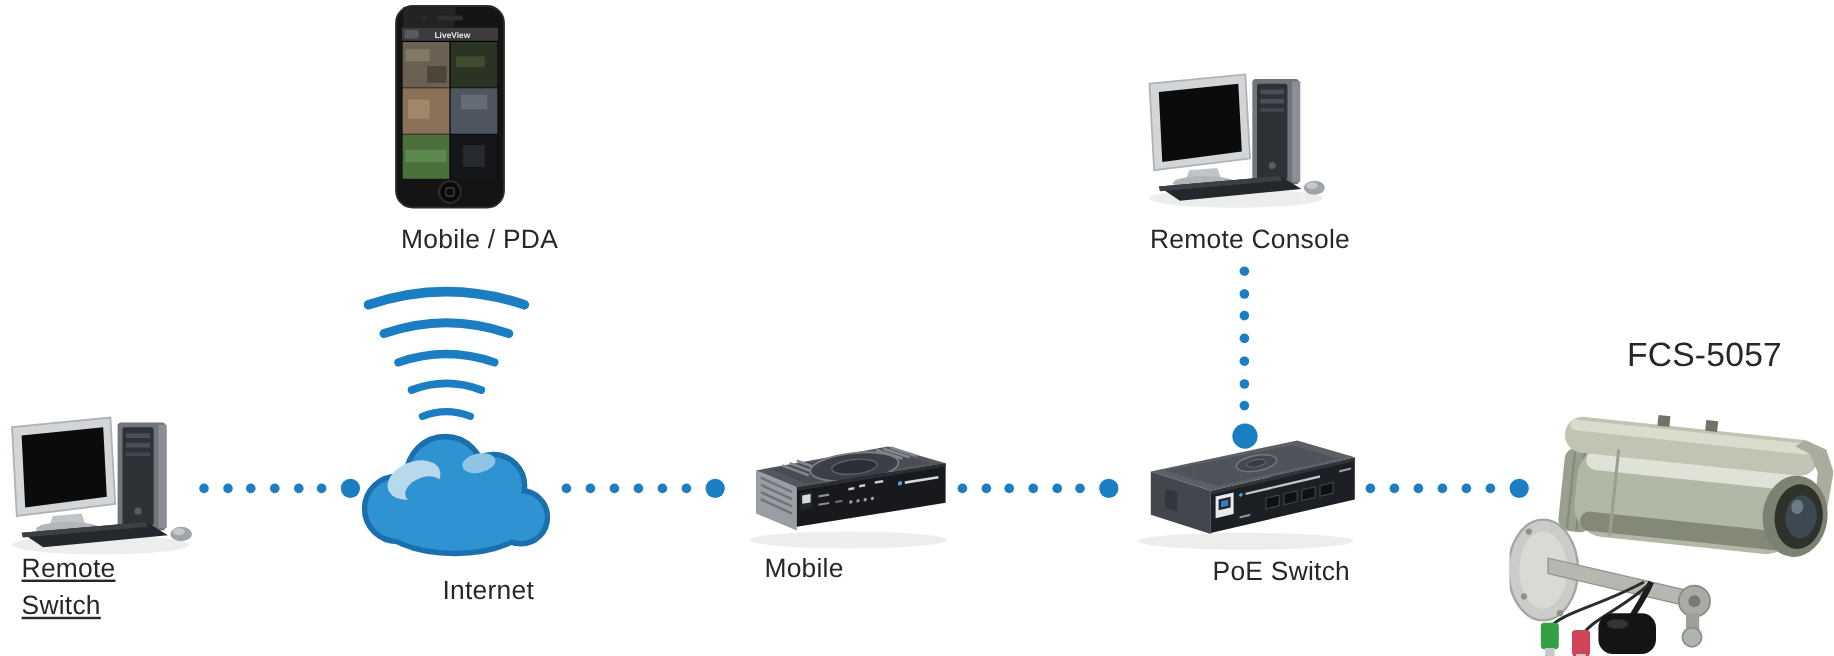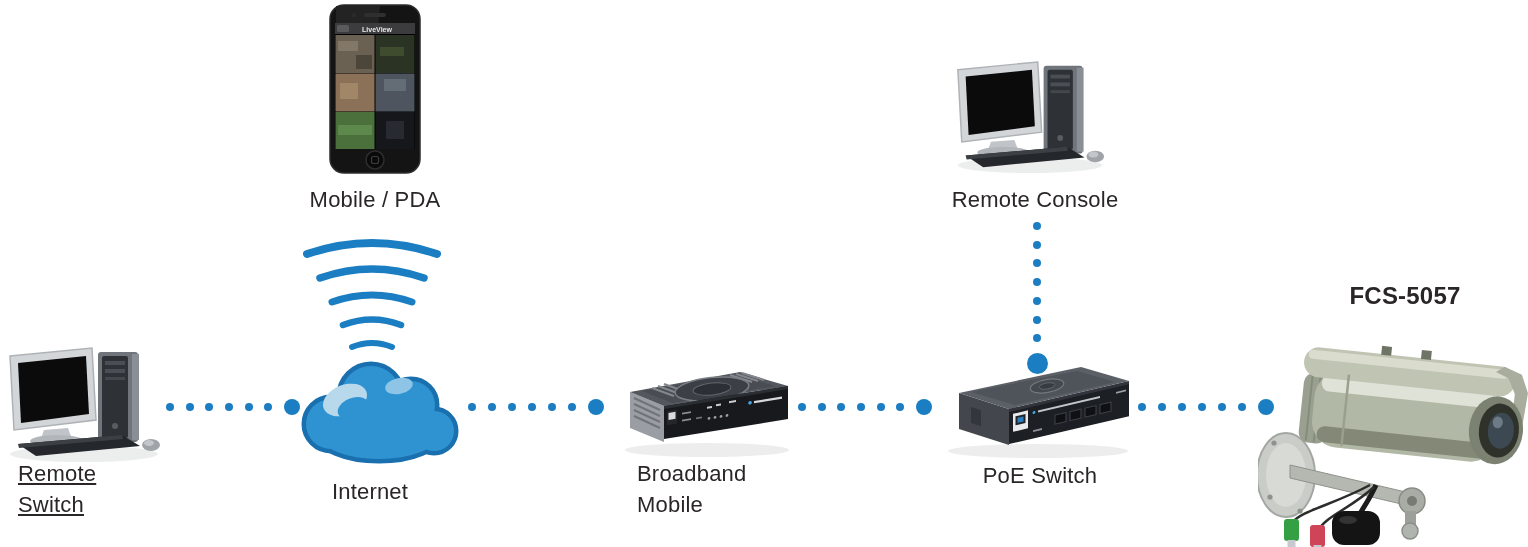--- a/index.html
+++ b/index.html
@@ -12,22 +12,22 @@
     font-family: "Liberation Sans", sans-serif;
   }
   .abs { position: absolute; }
   .node-label {
     position: absolute;
     color: #2a2627;
     font-size: 22px;
     line-height: 31px;
     letter-spacing: 0.2px;
   }
-  .center { text-align: center; }
-  .bold-label { font-weight: bold; font-size: 24px; }
+  .center { text-align: right; }
+  .bold-label { font-weight: normal; font-size: 28px; }
   
   .connector-h {
     position: absolute;
     display: flex;
     flex-direction: row;
     align-items: center;
     justify-content: space-between;
     height: 18px;
   }
   .connector-v {
@@ -191,21 +191,20 @@
       <circle cx="97" cy="72" r="1.4" fill="#9aa0a6"></circle>
       <circle cx="103" cy="72" r="1.4" fill="#9aa0a6"></circle>
       <circle cx="109" cy="72" r="1.4" fill="#9aa0a6"></circle>
       <circle cx="115" cy="72" r="1.4" fill="#9aa0a6"></circle>
 
       <circle cx="138" cy="63" r="1.8" fill="#49a7e0"></circle>
       <rect x="142" y="62" width="28" height="2.2" fill="#d6dadd"></rect>
     </g>
   </svg>
   <div class="node-label" style="left:637px; top:458px; width:170px;">
-    <div>Broadband</div>
     <div>Mobile</div>
   </div>
 
   <svg class="abs" style="left:935px; top:355px;" width="202" height="108" viewBox="0 0 202 108">
     <ellipse cx="103" cy="96" rx="90" ry="7" fill="#ededee"></ellipse>
 
     <polygon points="24,38 74,54 74,90 24,74" fill="#43474d"></polygon>
     <rect x="36" y="52" width="10" height="16" fill="#33373d" transform="skewY(18)" transform-origin="36 52"></rect>
 
     <polygon points="24,38 146,12 194,26 74,54" fill="#5b5f66"></polygon>

